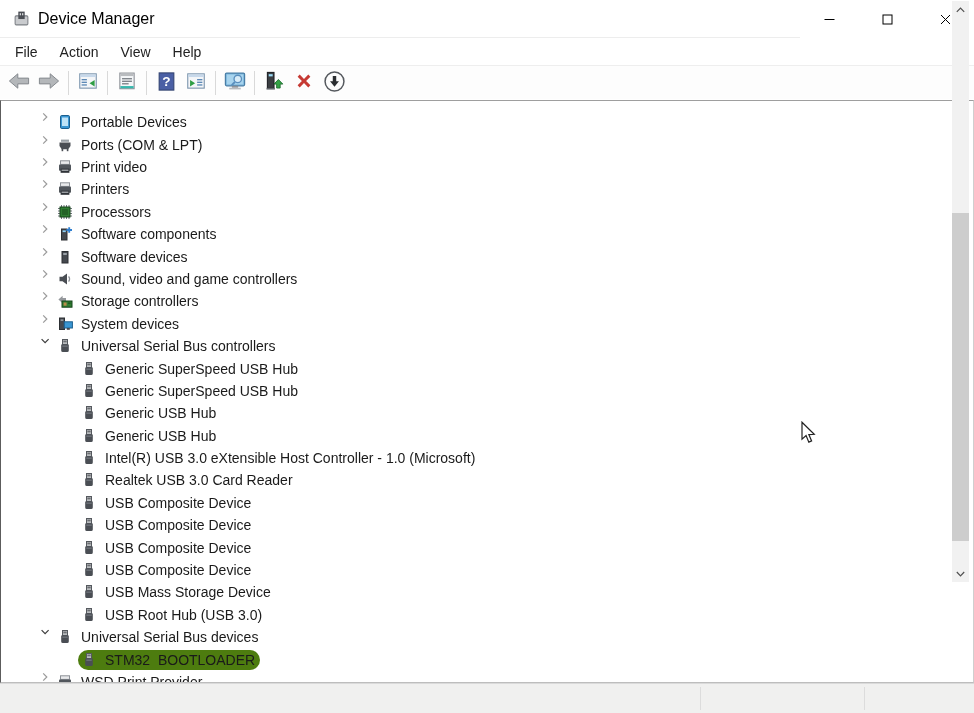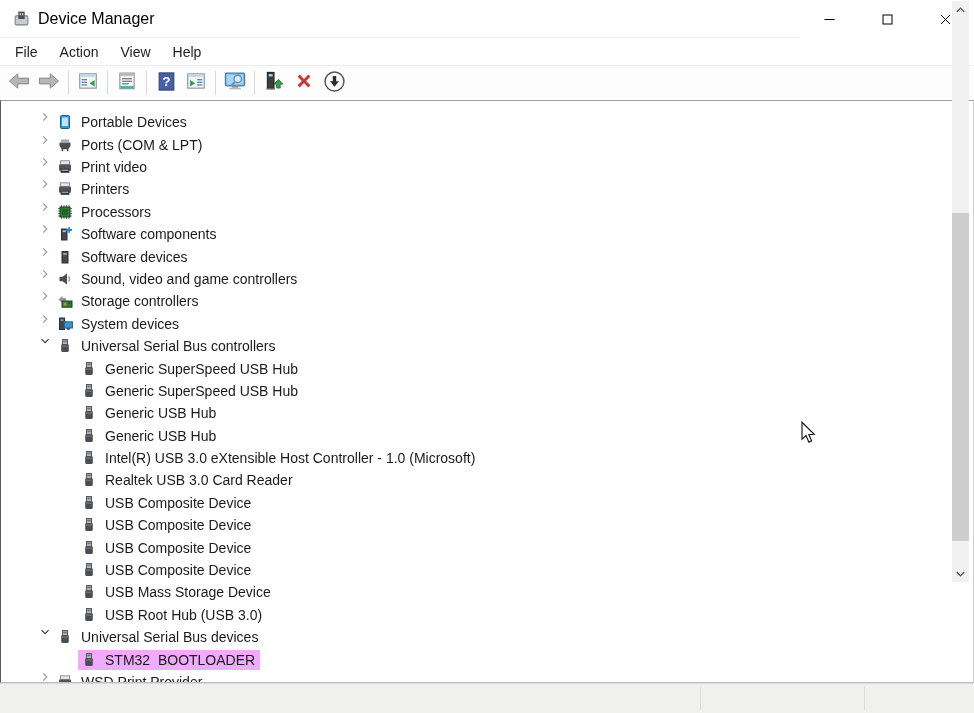--- a/index.html
+++ b/index.html
@@ -25,21 +25,21 @@
 
   
   .tree-pane { position:absolute; left:0; top:100px; width:974px; height:583px; background:#fff;
                border-top:1px solid #9e9e9e; border-left:1px solid #5c5c5c; border-right:1px solid #cfcfcf; border-bottom:1px solid #bdbdbd;
                overflow:hidden; padding-top:5px; }
   .tree-row { height:22.4px; display:flex; align-items:center; white-space:pre; }
   .tree-row.lvl0 { padding-left:36px; }
   .tree-row.lvl1 { padding-left:60px; }
   .chev { width:20px; height:16px; display:inline-flex; align-items:center; justify-content:flex-start; flex:0 0 auto; }
   .row-content { display:inline-flex; align-items:center; padding:2px 5px 2px 3px; margin-left:-3px; border-radius:0;margin-top:10px; }
-  .row-content.selected { background:#f0abfc; }
+  .row-content.selected { background:#4d7c0f;border-radius:10px; }
   .tree-icon { width:16px; height:16px; flex:0 0 auto; margin-right:8px; }
   .tree-icon svg { display:block; width:16px; height:16px; }
   .tree-label { font-size:14px; color:#1a1a1a; white-space:pre; }
 
   
   .scrollbar { position:absolute; top:1px; right:5px; width:17px; height:581px; background:#f1f1f1; }
   .sb-btn { position:absolute; left:0; width:17px; height:17px; display:flex; align-items:center; justify-content:center; background:#f1f1f1; }
   .sb-up { top:0; } .sb-down { bottom:0; }
   .sb-thumb { position:absolute; left:0; top:212px; width:17px; height:328px; background:#cdcdcd; }
 

